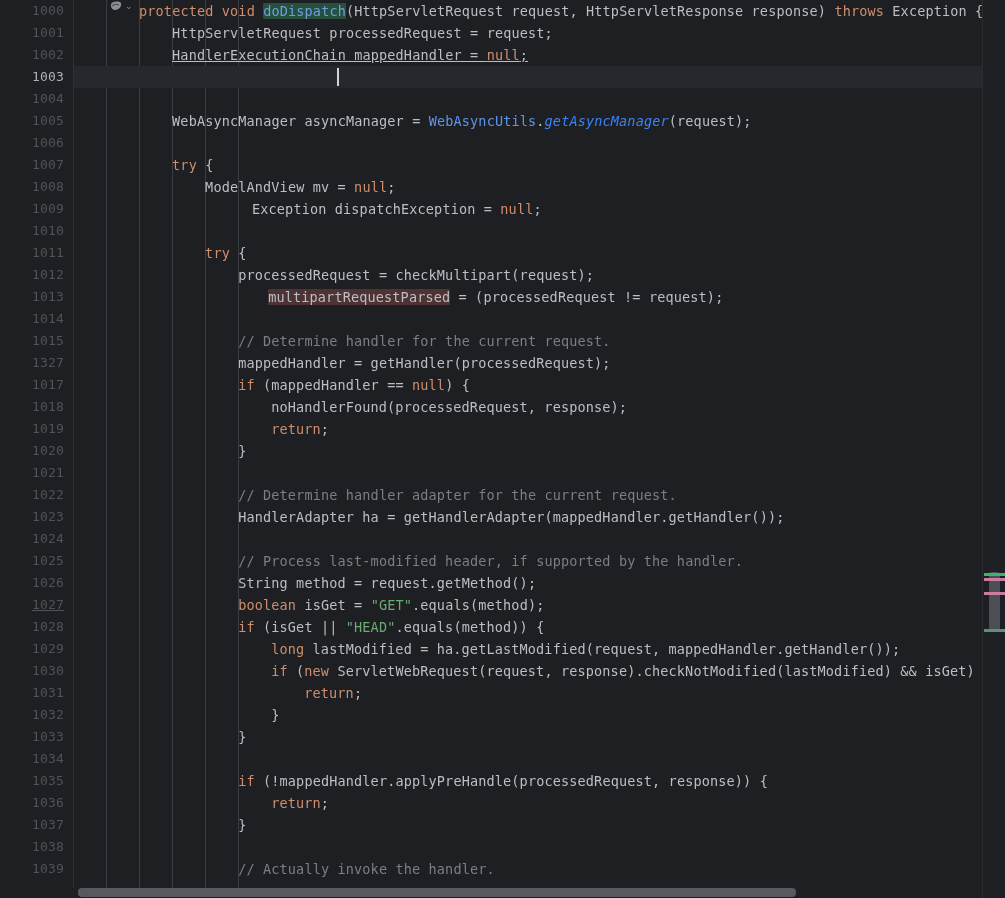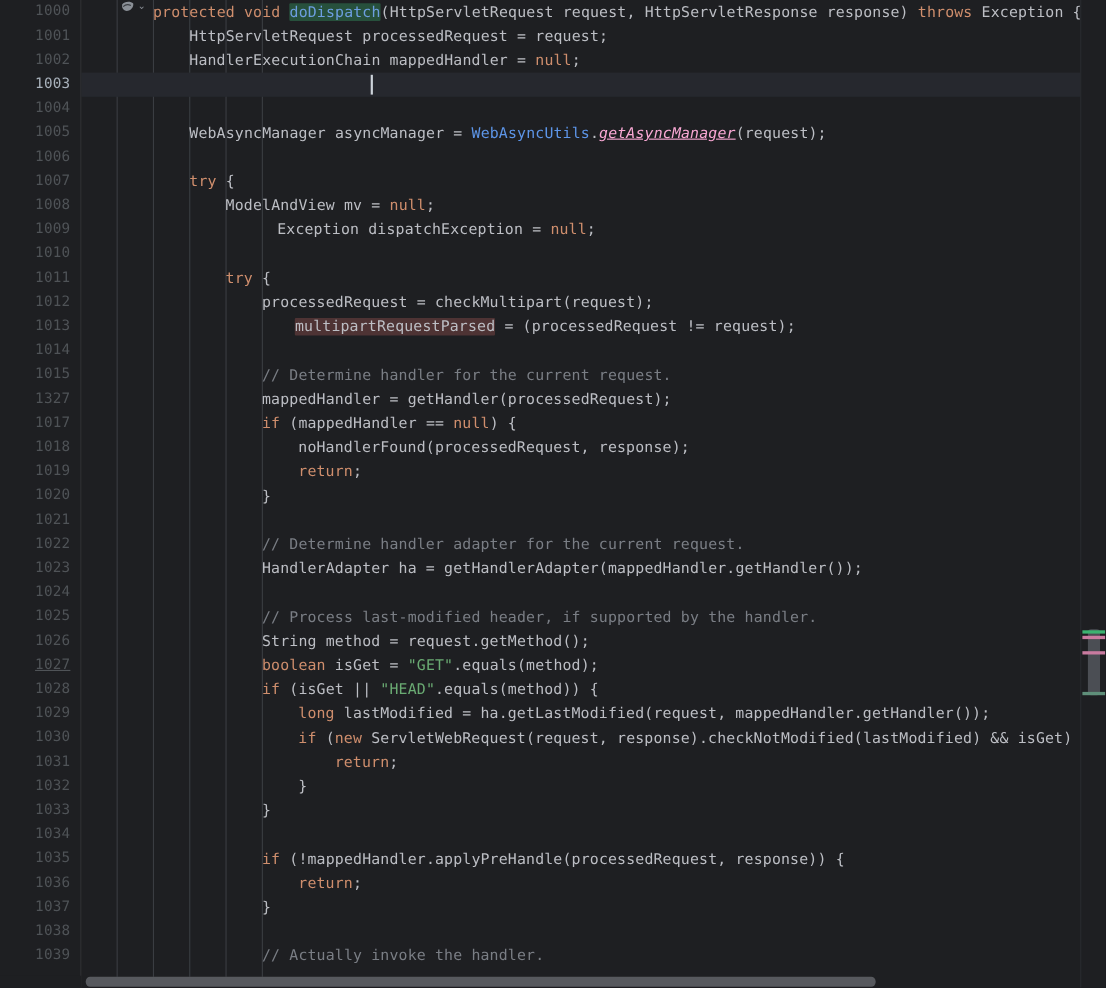--- a/index.html
+++ b/index.html
@@ -85,21 +85,21 @@
     position: absolute;
     left: 32px;
     top: 0;
     white-space: pre;
   }
 
   
   .kw   { color: #cf8e6d; }          
   .pln  { color: #bcbec4; }          
   .ref  { color: #5d95e8; }          
-  .stm  { color: #f9a8d4; font-style: italic; text-decoration: underline; }  
+  .stm  { color: #3b82f6; font-style: italic; }  
   .str  { color: #6aab73; }          
   .cmt  { color: #7a7e85; }          
   .hl-write { background: #4e3334; border-radius: 1px; }
   .hl-search { background: #27503c; color:#6d9ee0; border-radius: 1px; }
 
   
   .iguide {
     position: absolute;
     width: 1px;
     background: #3a3d42;
@@ -244,21 +244,21 @@
     <svg class="leaf" width="13" height="11" viewBox="0 0 13 11">
       <path d="M1 3 C3 0, 9 0, 11 2 C12 5, 9 9, 5 9 C3 9, 1 7, 1 5 Z" fill="#8a8f96"></path>
       <path d="M2 5 C4 3, 7 3, 9 4" stroke="#3a3d42" stroke-width="1" fill="none"></path>
     </svg>
     <span class="chev">⌄</span>
   </div>
 
   <div id="code-area">
       <div class="crow" style="top: 0px;"><span class="code-text" style="left: 65.04px;"><span class="kw">protected </span><span class="kw">void </span><span class="hl-search">doDispatch</span><span class="pln">(HttpServletRequest request, HttpServletResponse response) </span><span class="kw">throws </span><span class="pln">Exception {</span></span></div>
       <div class="crow" style="top: 22px;"><span class="code-text" style="left: 98.08px;"><span class="pln">HttpServletRequest processedRequest = request;</span></span></div>
-      <div class="crow" style="top: 44px;"><span class="code-text" style="left: 98.08px;"><span class="pln">HandlerExecutionChain mappedHandler = </span><span class="kw">null</span><span class="pln">;</span></span></div>
+      <div class="crow" style="top: 44px;"><span class="code-text" style="left: 98.08px; text-decoration: underline;"><span class="pln">HandlerExecutionChain mappedHandler = </span><span class="kw">null</span><span class="pln">;</span></span></div>
       <div class="crow" style="top: 66px;"><span class="code-text" style="left: 98.08px;"><span class="kw">boolean </span><span class="hl-write">multipartRequestParsed</span><span class="pln"> = </span><span class="kw">false</span><span class="pln">;</span></span></div>
       <div class="crow" style="top: 88px;"><span class="code-text" style="left: 32px;"></span></div>
       <div class="crow" style="top: 110px;"><span class="code-text" style="left: 98.08px;"><span class="pln">WebAsyncManager asyncManager = </span><span class="ref">WebAsyncUtils</span><span class="pln">.</span><span class="stm">getAsyncManager</span><span class="pln">(request);</span></span></div>
       <div class="crow" style="top: 132px;"><span class="code-text" style="left: 32px;"></span></div>
       <div class="crow" style="top: 154px;"><span class="code-text" style="left: 98.08px;"><span class="kw">try </span><span class="pln">{</span></span></div>
       <div class="crow" style="top: 176px;"><span class="code-text" style="left: 131.12px;"><span class="pln">ModelAndView mv = </span><span class="kw">null</span><span class="pln">;</span></span></div>
       <div class="crow" style="top: 198px;"><span class="code-text" style="left: 134px; padding-left: 44px;"><span class="pln">Exception dispatchException = </span><span class="kw">null</span><span class="pln">;</span></span></div>
       <div class="crow" style="top: 220px;"><span class="code-text" style="left: 32px;"></span></div>
       <div class="crow" style="top: 242px;"><span class="code-text" style="left: 131.12px;"><span class="kw">try </span><span class="pln">{</span></span></div>
       <div class="crow" style="top: 264px;"><span class="code-text" style="left: 164.16px;"><span class="pln">processedRequest = checkMultipart(request);</span></span></div>

